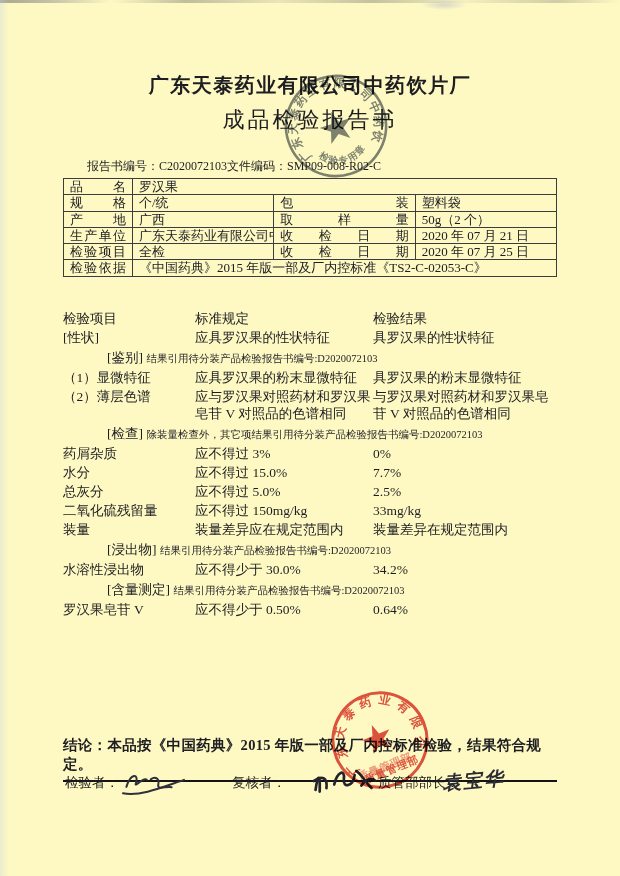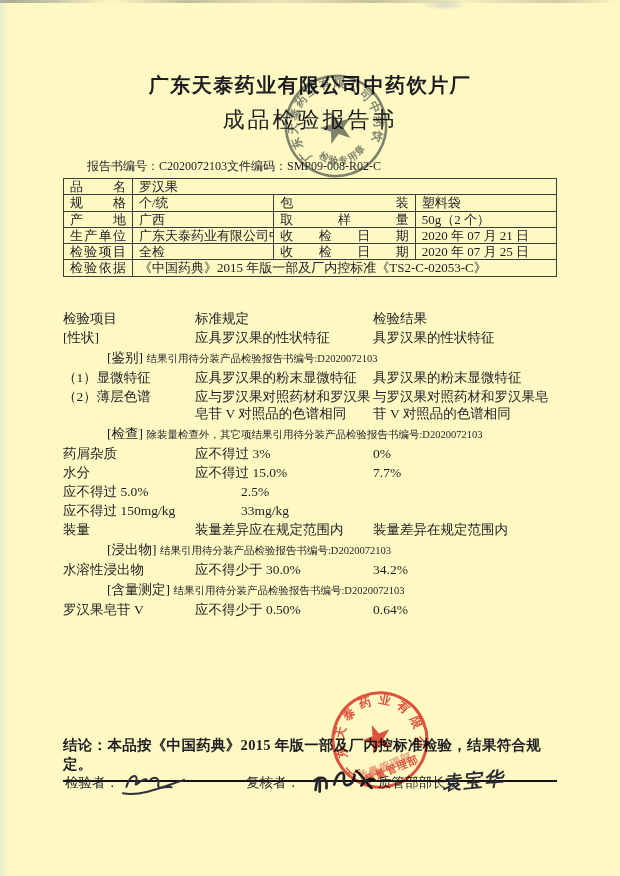--- a/index.html
+++ b/index.html
@@ -45,21 +45,21 @@
   .r-note .bracket{font-size:13.5px;}
   .r-note .small{font-size:10.5px;color:#26262b;}
 
   .conclusion{position:absolute;top:736px;left:63px;width:494px;
     font-size:14.5px;font-weight:bold;letter-spacing:.3px;
     border-bottom:2.5px solid #141416;padding-bottom:6px;}
 
   .sig-row{position:absolute;top:766px;left:0;width:556px;height:50px;font-size:13.5px;}
   .sig-label{position:absolute;top:8px;}
   .lbl-inspector{left:65px;}
-  .lbl-reviewer{left:246px;}
+  .lbl-reviewer{left:232px;}
   .lbl-director{left:378px;}
   .sig-svg{position:absolute;}
   .sig1{left:118px;top:-2px;transform:rotate(-6deg);}
   .sig2{left:306px;top:-4px;transform:rotate(-4deg);}
   .director-name{position:absolute;left:442px;top:2px;font-size:19px;
     font-style:italic;font-weight:bold;color:#2c2c34;transform:rotate(-5deg);
     letter-spacing:2px;}
 
   .stamp{position:absolute;mix-blend-mode:multiply;}
   .stamp-top{left:276px;top:66px;opacity:.8;transform:rotate(-18deg);}
@@ -170,24 +170,26 @@
       <span class="c1">药屑杂质</span>
       <span class="c2">应不得过 3%</span>
       <span class="c3">0%</span>
     </div>
     <div class="r-row">
       <span class="c1">水分</span>
       <span class="c2">应不得过 15.0%</span>
       <span class="c3">7.7%</span>
     </div>
     <div class="r-row">
+      <span class="c1">总灰分</span>
       <span class="c2">应不得过 5.0%</span>
       <span class="c3">2.5%</span>
     </div>
     <div class="r-row">
+      <span class="c1">二氧化硫残留量</span>
       <span class="c2">应不得过 150mg/kg</span>
       <span class="c3">33mg/kg</span>
     </div>
     <div class="r-row">
       <span class="c1">装量</span>
       <span class="c2">装量差异应在规定范围内</span>
       <span class="c3">装量差异在规定范围内</span>
     </div>
     <div class="r-note">
       <span class="bracket">[浸出物]</span>

